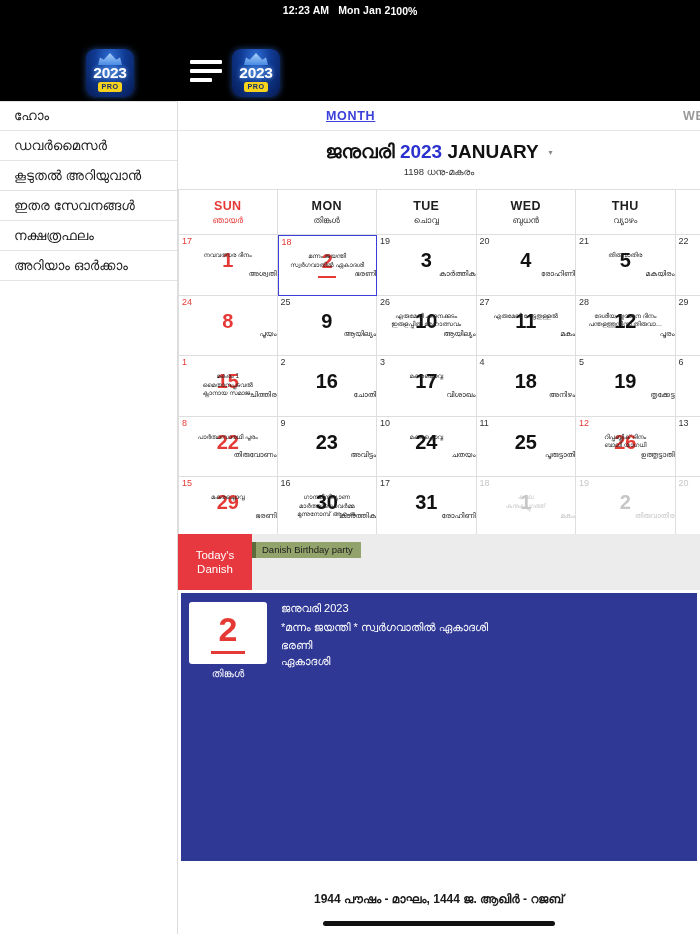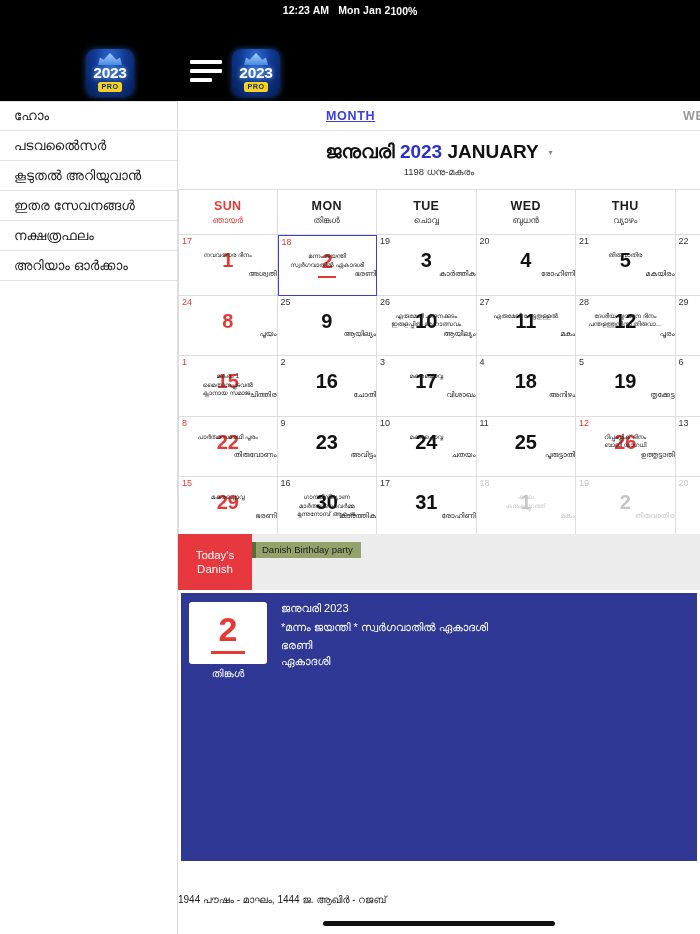--- a/index.html
+++ b/index.html
@@ -193,22 +193,22 @@
     font-size: 10.5px; color: #fff;
   }
   .detail-text { position: absolute; left: 100px; top: 9px; right: 8px; }
   .detail-text .dt-month { font-size: 11px; margin-bottom: 6px; }
   .detail-text .dt-evt { font-size: 11px; margin-bottom: 5px; }
   .detail-text .dt-star { font-size: 11px; margin-bottom: 3px; }
   .detail-text .dt-tithi { font-size: 11px; }
 
   
   .footer {
-    position: absolute; left: 0; bottom: 28px; width: 522px; 
-    font-size: 10px; color: #1a1a1a;
+    position: absolute; left: 0; bottom: 28px; width: 522px; text-align: center;
+    font-size: 12px; color: #1a1a1a; font-weight: bold;
   }
   .home-ind {
     position: absolute; left: 50%; transform: translateX(-50%); bottom: 8px;
     width: 232px; height: 5px; background: #111; border-radius: 3px;
   }
 </style>
 </head>
 <body>
 
 <div id="app">
@@ -248,21 +248,21 @@
       <div class="yr">2023</div>
       <div class="pro">PRO</div>
     </div>
   </div>
 
   <div class="sidebar">
     <div class="side-item">
         <span>ഹോം</span>
       </div>
     <div class="side-item">
-        <span>പടവൽൈസർ</span>
+        <span>ഡവർമൈസർ</span>
       </div>
     <div class="side-item">
         <span>കൂടുതൽ അറിയുവാൻ</span>
       </div>
     <div class="side-item">
         <span>ഇതര സേവനങ്ങൾ</span>
       </div>
     <div class="side-item">
         <span>നക്ഷത്രഫലം</span>
       </div>

